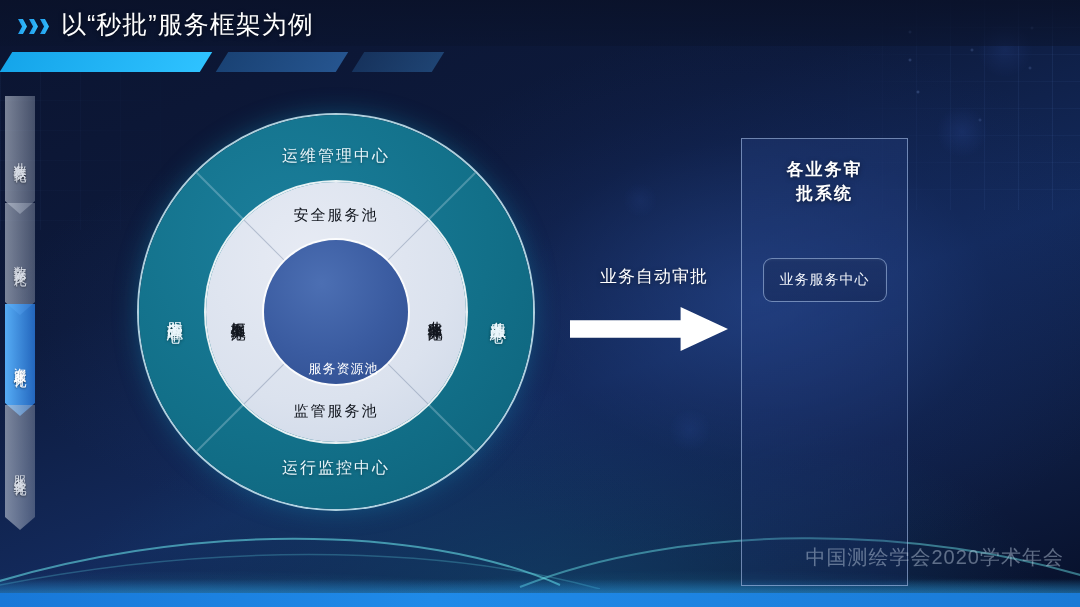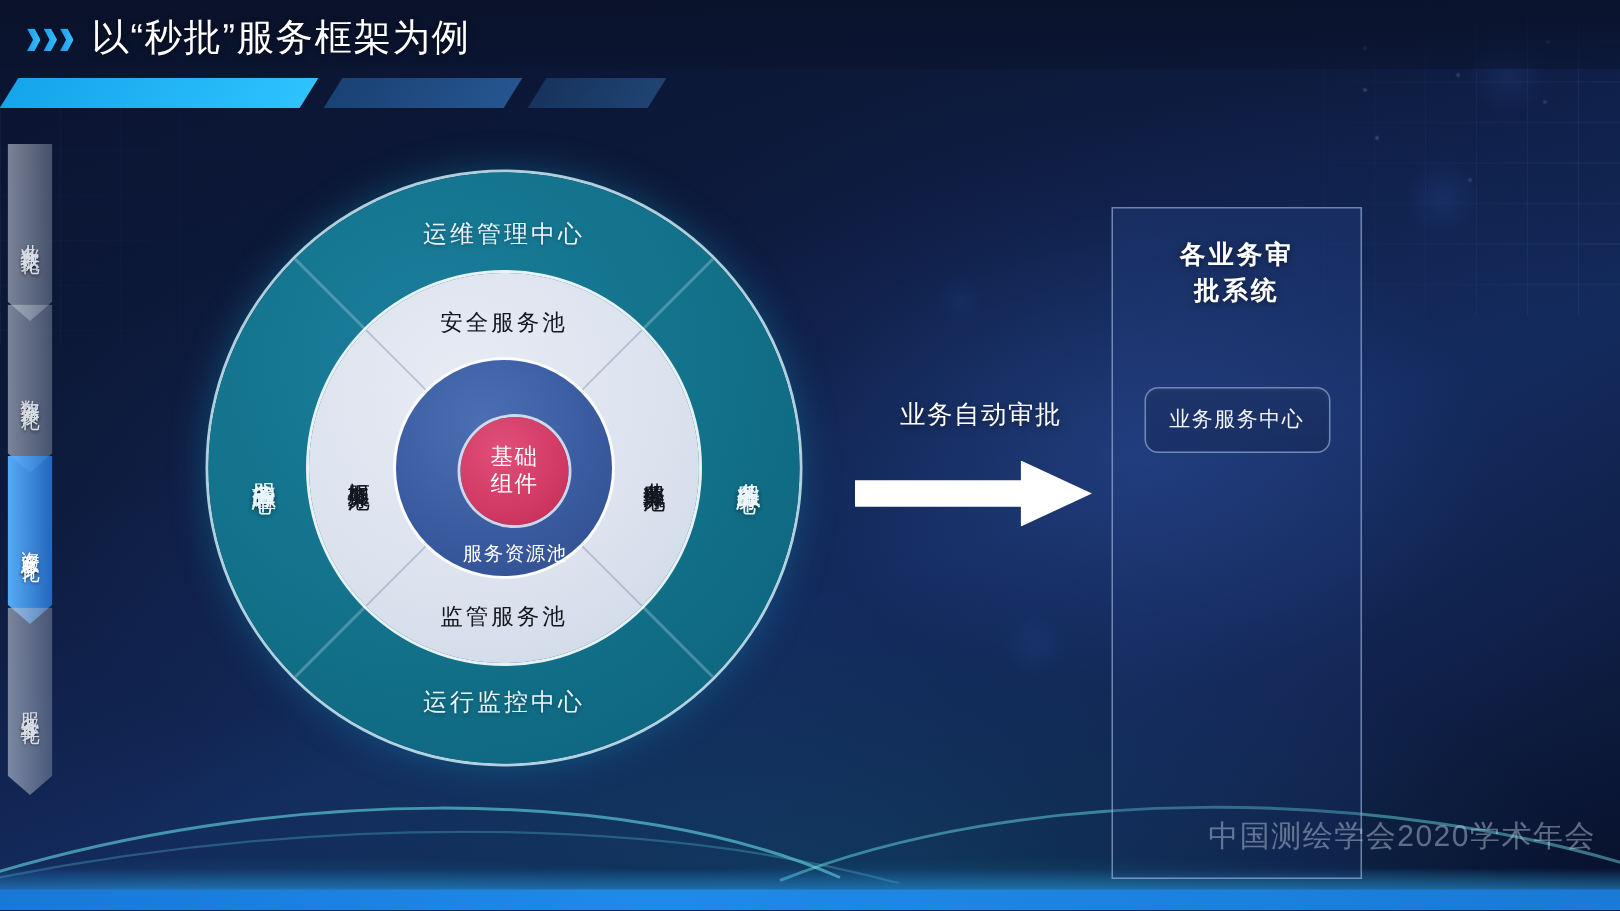--- a/index.html
+++ b/index.html
@@ -255,24 +255,20 @@
     </div>
 
     <div class="lbl lbl-m m-top">安全服务池</div>
     <div class="lbl lbl-m m-bottom">监管服务池</div>
     <div class="lbl lbl-m m-left">框架服务池</div>
     <div class="lbl lbl-m m-right">业务流服务池</div>
 
     <div class="ring-inner"></div>
     <div class="lbl lbl-i">服务资源池</div>
 
-    <div class="core">
-      <span>基础</span>
-      <span>组件</span>
-    </div>
   </div>
 
   <div id="arrow-group">
     <div id="arrow-label">业务自动审批</div>
     <div class="arrow-shape"></div>
   </div>
 
   <div id="right-panel">
     <div id="panel-title">
       <div>各业务审</div>

